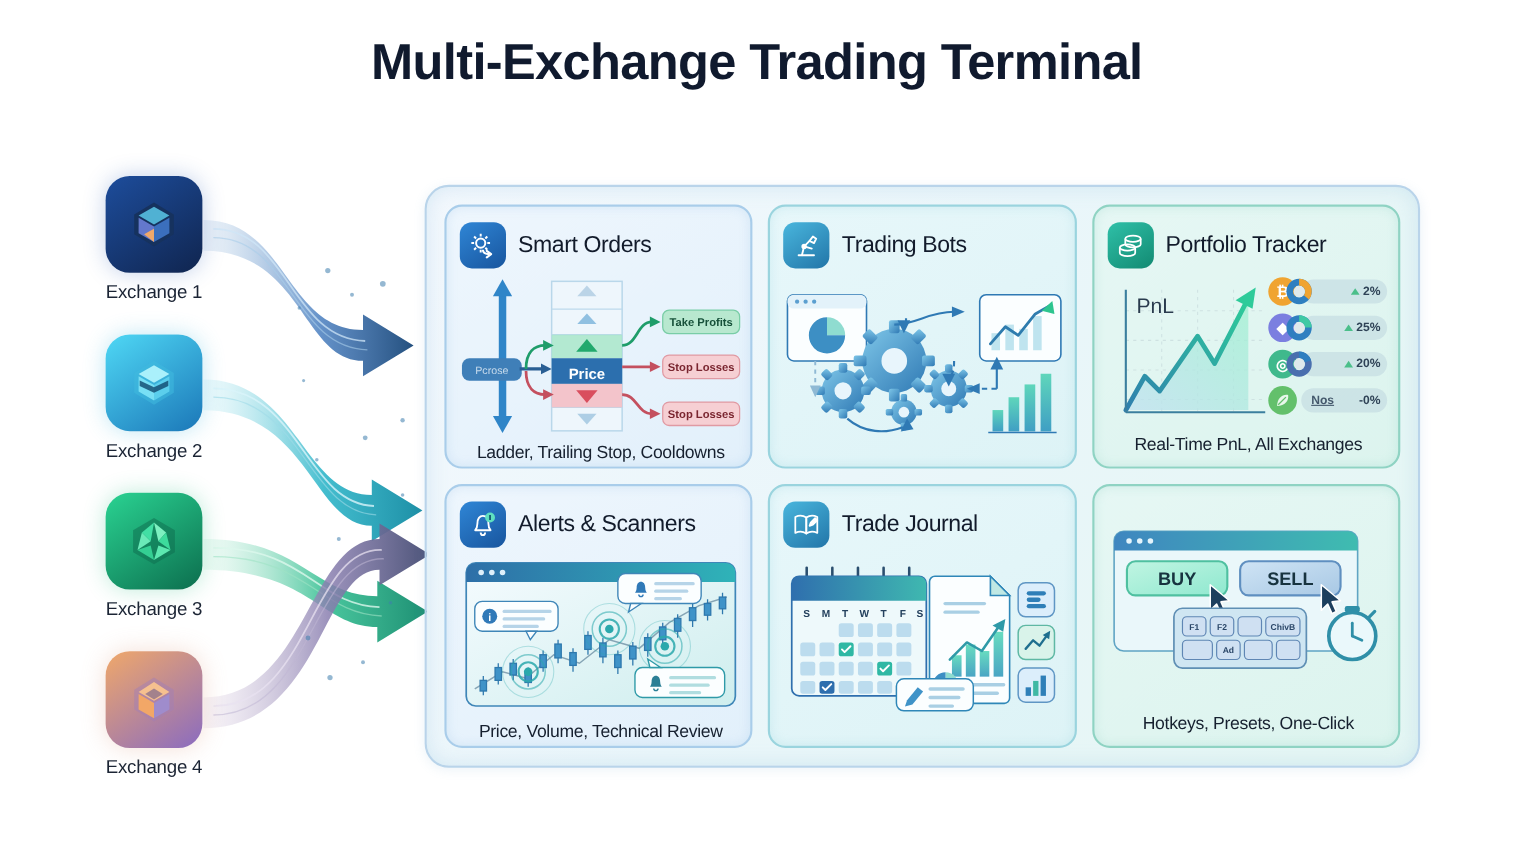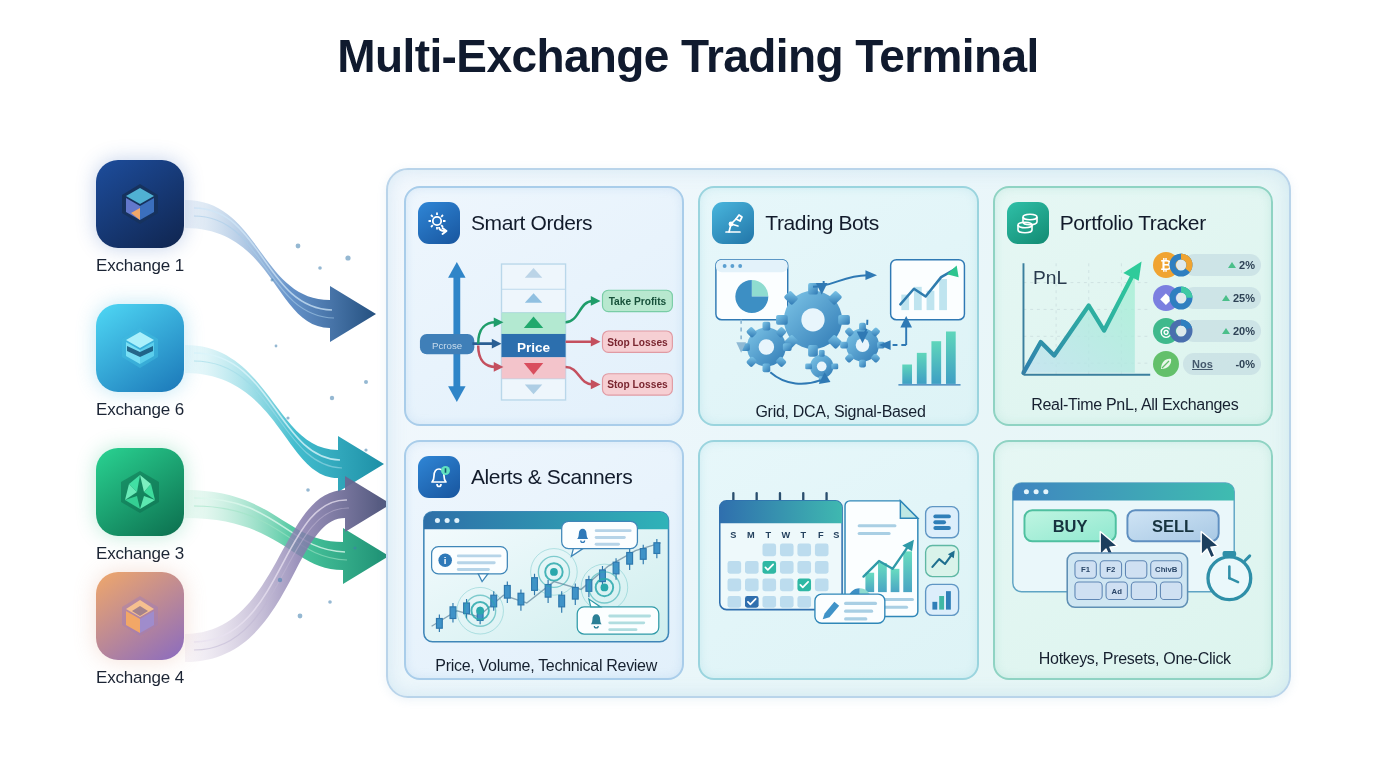--- a/index.html
+++ b/index.html
@@ -209,39 +209,39 @@
     <div class="ex-node ex2" style="top:144px">
       <div class="ex-tile">
         <svg width="52" height="52" viewBox="0 0 52 52">
           <polygon points="26,6 44,17 44,35 26,46 8,35 8,17" fill="#3fb9de" opacity=".55"></polygon>
           <polygon points="26,10 40,18 26,26 12,18" fill="#aaf0fb"></polygon>
           <polygon points="12,20 26,28 26,42 12,34" fill="#7fe4f7" opacity=".9"></polygon>
           <polygon points="40,20 40,34 26,42 26,28" fill="#5fd2ee" opacity=".9"></polygon>
           <path d="M13,24 L26,30 L39,24 L39,29 L26,35 L13,29 Z" fill="#10486e" opacity=".8"></path>
         </svg>
       </div>
-      <div class="ex-label">Exchange 6</div>
+      <div class="ex-label">Exchange 2</div>
     </div>
 
     <div class="ex-node ex3" style="top:288px">
       <div class="ex-tile">
         <svg width="52" height="52" viewBox="0 0 52 52">
           <polygon points="26,5 45,16 45,36 26,47 7,36 7,16" fill="#0e6b4e" opacity=".5"></polygon>
           <path d="M26,9 L37,18 L30,26 Z" fill="#7df0c0"></path>
           <path d="M37,18 L41,34 L30,26 Z" fill="#3ddb9c"></path>
           <path d="M41,34 L26,43 L30,30 Z" fill="#5ce8b0"></path>
           <path d="M26,43 L11,34 L23,30 Z" fill="#34cf93"></path>
           <path d="M11,34 L15,18 L23,26 Z" fill="#6aeab8"></path>
           <path d="M15,18 L26,9 L23,26 Z" fill="#42dfa4"></path>
         </svg>
       </div>
       <div class="ex-label">Exchange 3</div>
     </div>
 
-    <div class="ex-node ex4" style="top:412px">
+    <div class="ex-node ex4" style="top:432px">
       <div class="ex-tile">
         <svg width="52" height="52" viewBox="0 0 52 52">
           <polygon points="26,6 44,17 44,35 26,46 8,35 8,17" fill="#a07fb8" opacity=".45"></polygon>
           <polygon points="26,10 40,19 26,27 12,19" fill="#f6c08f"></polygon>
           <polygon points="12,21 26,29 26,43 12,35" fill="#f2a767"></polygon>
           <polygon points="40,21 40,35 26,43 26,29" fill="#9f8ccc"></polygon>
           <polygon points="26,16 34,21 26,26 18,21" fill="#5e4f8a" opacity=".55"></polygon>
         </svg>
       </div>
       <div class="ex-label">Exchange 4</div>
@@ -319,20 +319,21 @@
             </g>
             <g>
               <rect x="190" y="121" width="72" height="22" rx="6" fill="#f6cfd3" stroke="#e09aa3" stroke-width="1.2"></rect>
               <text x="226" y="136" text-anchor="middle" font-size="10.5" font-weight="bold" fill="#7a2630" font-family="Liberation Sans, sans-serif">Stop Losses</text>
             </g>
 
             <text x="119" y="99" text-anchor="middle" font-size="14" font-weight="bold" fill="#ffffff" font-family="Liberation Sans, sans-serif">Price</text>
           </svg>
         </div>
 
+        <div class="card-caption">Ladder, Trailing Stop, Cooldowns</div>
       </div>
 
       <div class="card cyan">
         <div class="card-head">
           <div class="card-icon ic-cyan">
             <svg width="26" height="26" viewBox="0 0 26 26" fill="none" stroke="#fff" stroke-width="1.7" stroke-linecap="round" stroke-linejoin="round">
               <path d="M6,22 L20,22"></path>
               <path d="M9,22 L11,14 L16,9"></path>
               <path d="M11,14 L18,16"></path>
               <path d="M16,9 L19,5 L22,7 L20,11 Z"></path>
@@ -456,21 +457,20 @@
             <polygon points="200,70 194,82 206,82" fill="#2f79b4"></polygon>
             <path d="M60,128 C76,142 96,142 112,136" stroke="#2f79b4" stroke-width="2" fill="none"></path>
             <polygon points="116,128 110,140 122,138" fill="#2f79b4"></polygon>
             <g stroke="#8fb9d4" stroke-width="1.8" stroke-dasharray="4 4" fill="none">
               <path d="M30,74 L30,100"></path>
             </g>
             <polygon points="30,108 25,97 35,97" fill="#8fb9d4"></polygon>
           </svg>
         </div>
 
-        <div class="card-caption">Grid, DCA, Signal-Based</div>
       </div>
 
       <div class="card teal">
         <div class="card-head">
           <div class="card-icon ic-teal">
             <svg width="26" height="26" viewBox="0 0 26 26" fill="none" stroke="#fff" stroke-width="1.6">
               <ellipse cx="15" cy="7" rx="7" ry="2.8"></ellipse>
               <path d="M8,7 L8,12 A7,2.8 0 0,0 22,12 L22,7"></path>
               <ellipse cx="10" cy="15" rx="7" ry="2.8"></ellipse>
               <path d="M3,15 L3,20 A7,2.8 0 0,0 17,20 L17,15"></path>
@@ -686,20 +686,30 @@
               <rect x="196" y="123" width="38" height="3" rx="1.5" fill="#b0dde0"></rect>
               <rect x="196" y="130" width="30" height="3" rx="1.5" fill="#b0dde0"></rect>
             </g>
           </svg>
         </div>
 
         <div class="card-caption">Price, Volume, Technical Review</div>
       </div>
 
       <div class="card cyan">
+        <div class="card-head">
+          <div class="card-icon ic-cyan">
+            <svg width="26" height="26" viewBox="0 0 26 26" fill="none" stroke="#fff" stroke-width="1.6" stroke-linejoin="round">
+              <path d="M3,6 C6,4.5 10,4.5 13,6.5 L13,21 C10,19 6,19 3,20.5 Z"></path>
+              <path d="M23,6 C20,4.5 16,4.5 13,6.5 L13,21 C16,19 20,19 23,20.5 Z"></path>
+              <path d="M17,11 L21,7 L23,9 L19,13 L16,14 Z" fill="#fff"></path>
+            </svg>
+          </div>
+          <div class="card-title">Trade Journal</div>
+        </div>
 
         <div class="card-art">
           <svg width="100%" height="100%" viewBox="0 0 264 156" preserveAspectRatio="xMidYMid meet">
             <defs>
               <linearGradient id="calHead" x1="0" y1="0" x2="1" y2="0">
                 <stop offset="0%" stop-color="#2f6fae"></stop>
                   <stop offset="100%" stop-color="#3fb8b0"></stop>
               </linearGradient>
               <linearGradient id="docBar" x1="0" y1="1" x2="0" y2="0">
                 <stop offset="0%" stop-color="#4aa5c4"></stop>

